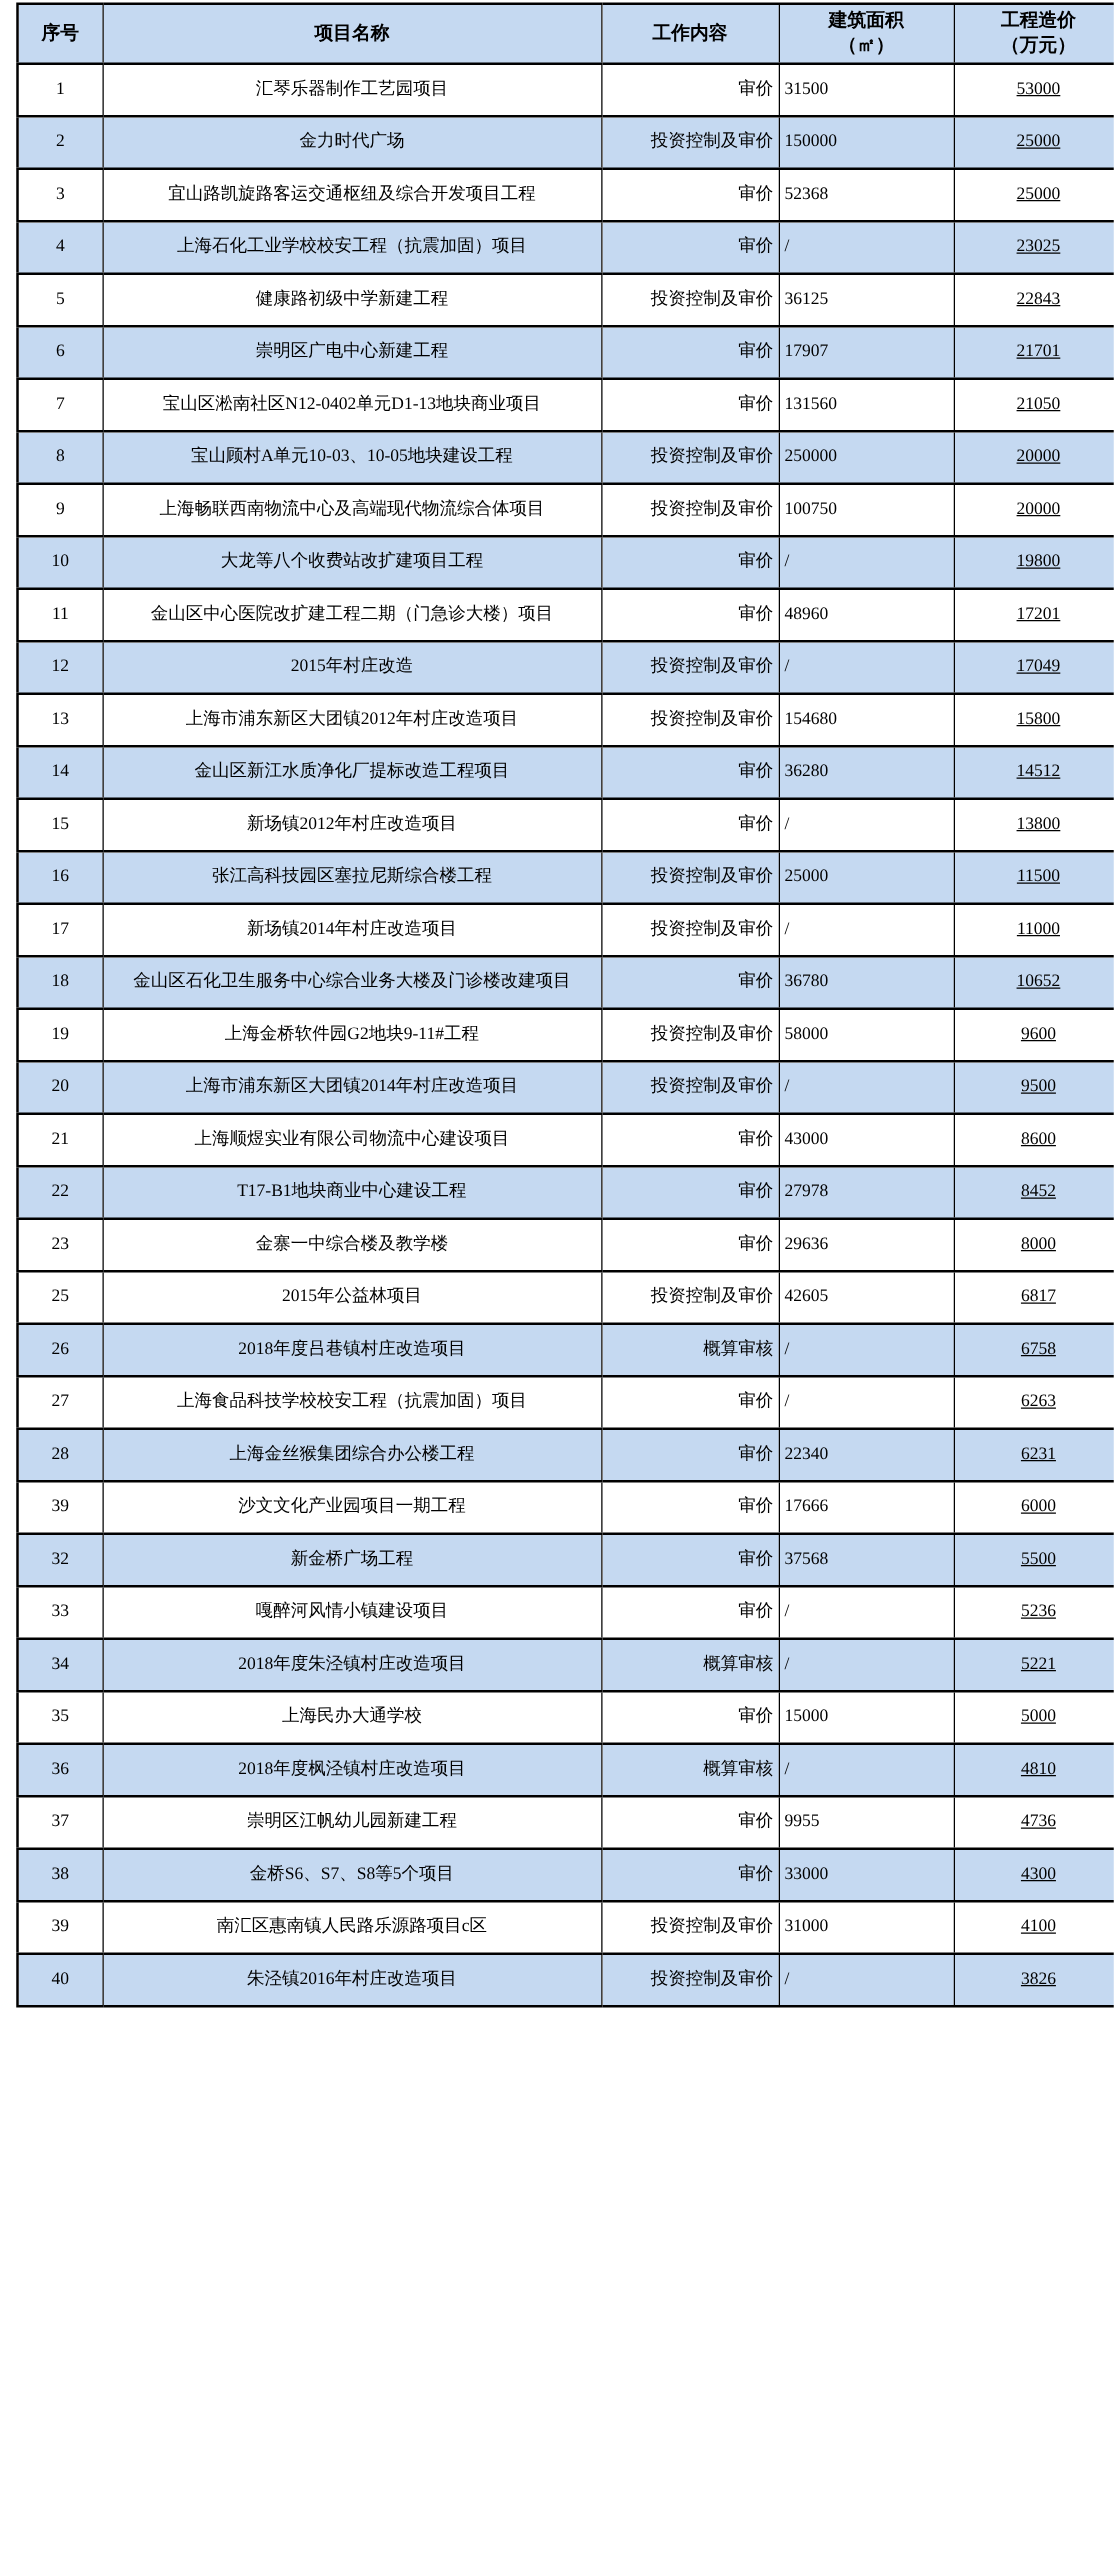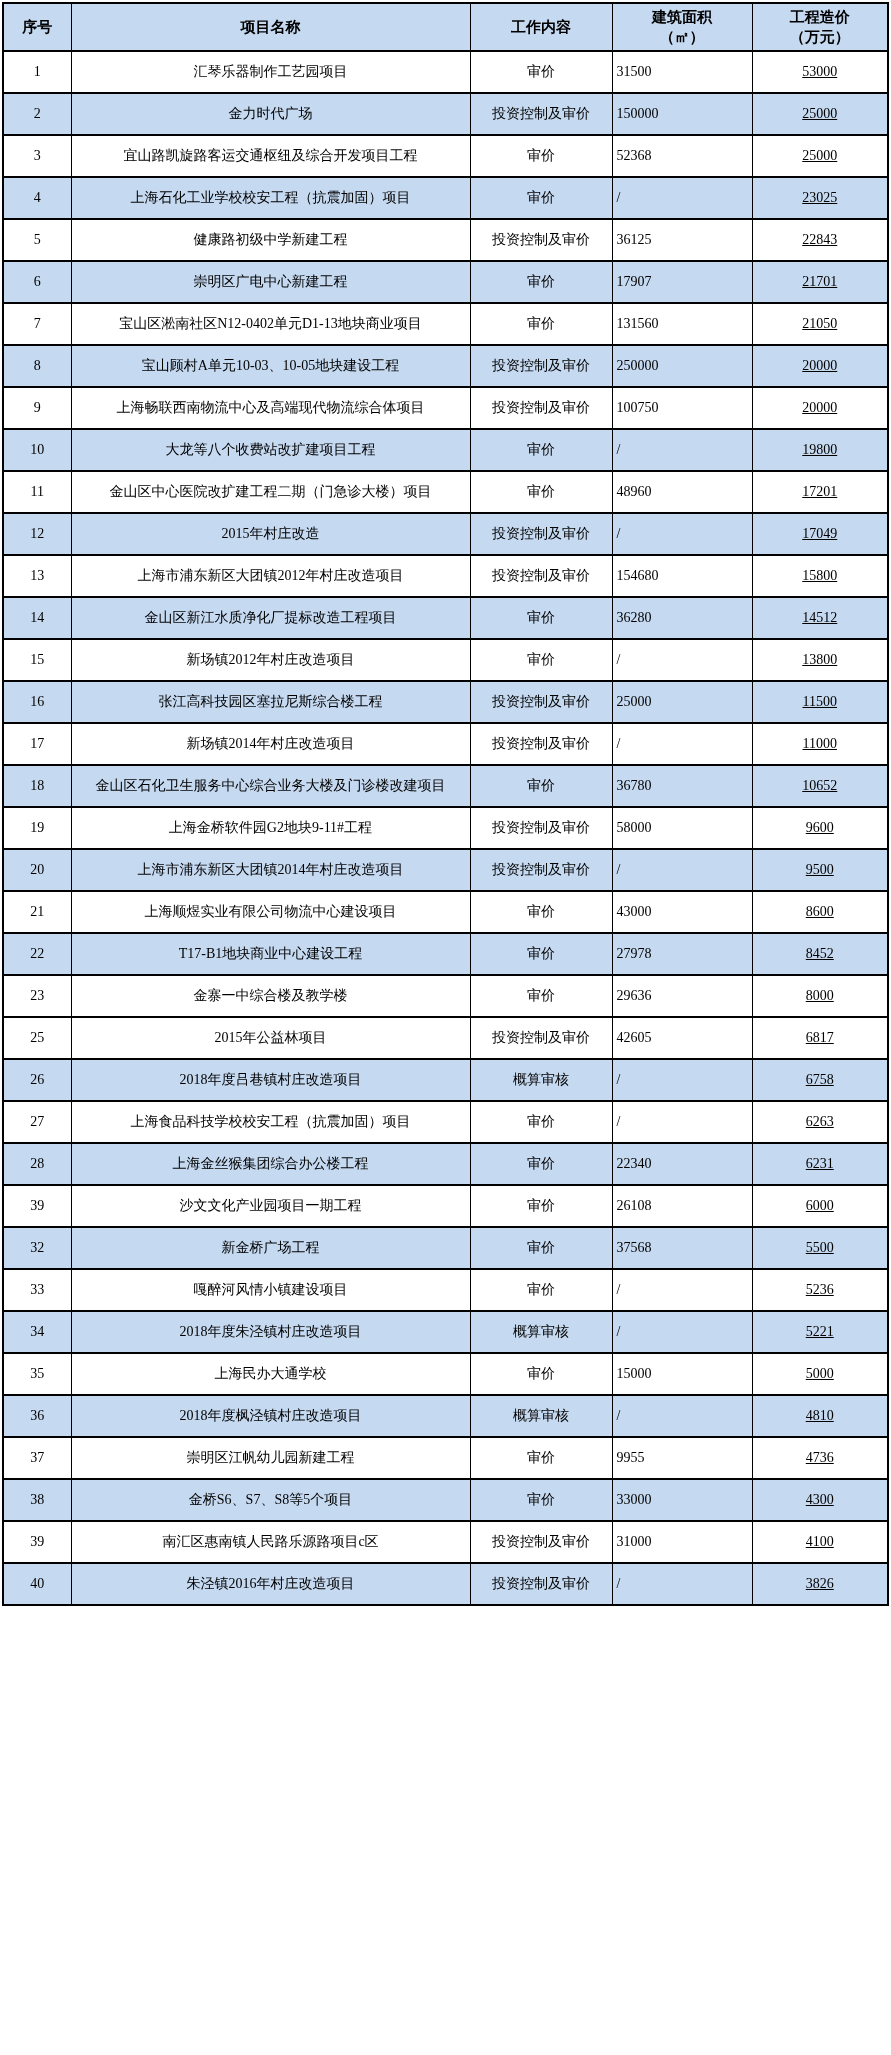--- a/index.html
+++ b/index.html
@@ -7,21 +7,21 @@
     --alt-bg:#C5D9F1;
     --row-bg:#FFFFFF;
     --border:#000000;
   }
   html,body{margin:0;padding:0;background:#fff;}
   body{
     font-family:"Liberation Serif","DejaVu Serif",serif;
     color:#000;
     -webkit-font-smoothing:none;
   }
-  .page{width:704px;padding:2px 2px;box-sizing:border-box;}
+  .page{width:704px;padding:2px 13px;box-sizing:border-box;}
   table.projects{
     border-collapse:collapse;
     table-layout:fixed;
     width:885px;
     border:2px solid var(--border);
   }
   th,td{
     border-left:1px solid var(--border);
     border-right:1px solid var(--border);
     border-top:2px solid var(--border);
@@ -45,21 +45,21 @@
     line-height:1.4;
     vertical-align:middle;
     height:42px;
     padding:2px 4px;
     background:var(--row-bg);
     word-break:break-all;
   }
   tr.alt td{background:var(--alt-bg);}
   td.cell-index{text-align:center;padding:2px 0;}
   td.cell-name{text-align:center;}
-  td.cell-work{text-align:center;}
+  td.cell-work{text-align:right;}
   td.cell-area{text-align:left;margin-left:32px;}
   td.cell-cost{text-align:center;text-decoration:underline;}
 </style>
 </head>
 <body>
 
 <div class="page">
   <table class="projects">
     <colgroup>
       <col style="width:68px">
@@ -266,21 +266,21 @@
     <td class="cell-index">28</td>
     <td class="cell-name">上海金丝猴集团综合办公楼工程</td>
     <td class="cell-work">审价</td>
     <td class="cell-area">22340</td>
     <td class="cell-cost">6231</td>
   </tr>
         <tr>
     <td class="cell-index">39</td>
     <td class="cell-name">沙文文化产业园项目一期工程</td>
     <td class="cell-work">审价</td>
-    <td class="cell-area">26108</td>
+    <td class="cell-area">17666</td>
     <td class="cell-cost">6000</td>
   </tr>
         <tr class="alt">
     <td class="cell-index">32</td>
     <td class="cell-name">新金桥广场工程</td>
     <td class="cell-work">审价</td>
     <td class="cell-area">37568</td>
     <td class="cell-cost">5500</td>
   </tr>
         <tr>

